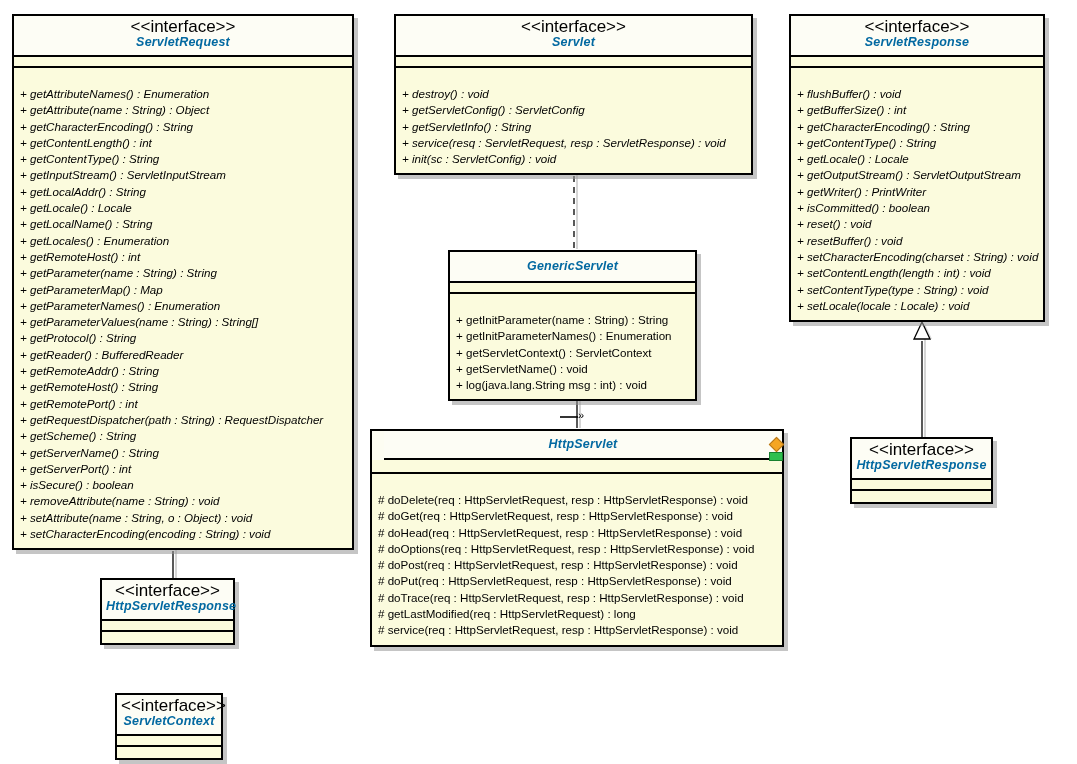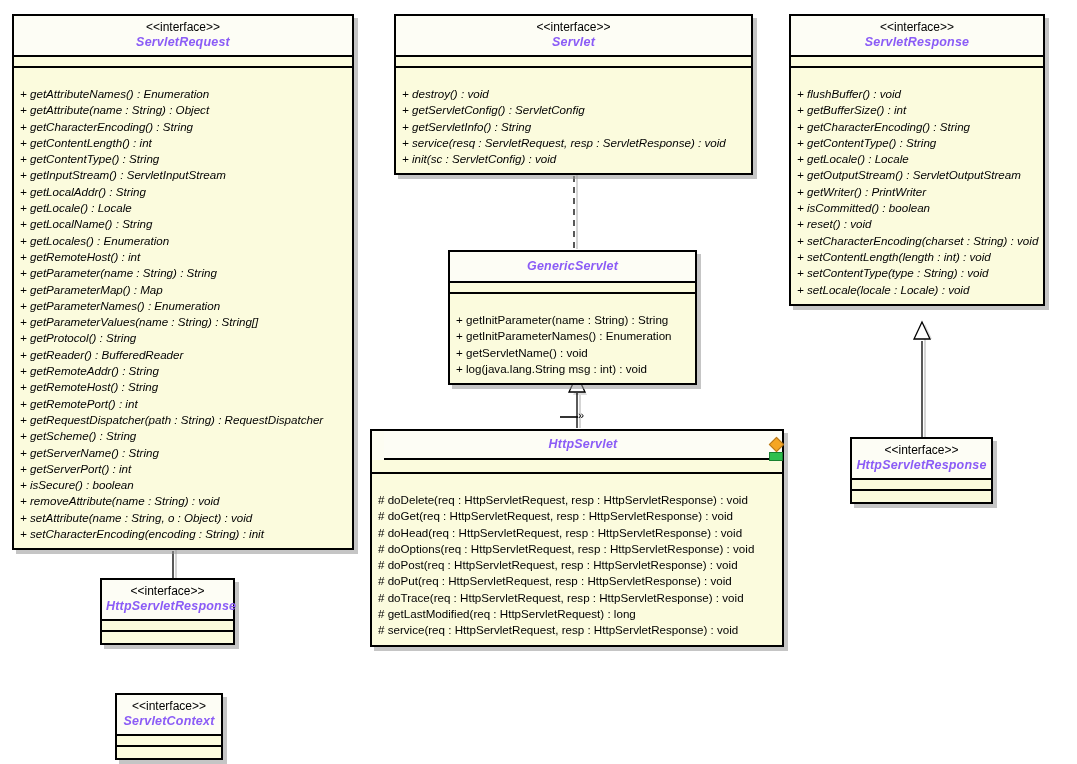--- a/index.html
+++ b/index.html
@@ -37,31 +37,31 @@
     box-shadow: 4px 4px 0 rgba(150,150,150,0.55);
     z-index: 5;
   }
   .uml-header {
     background: #fdfdf5;
     text-align: center;
     padding: 4px 4px 5px 4px;
     border-bottom: 2px solid #000000;
   }
   .stereotype {
-    font-size: 12px;
+    font-size: 17px;
     color: #000;
     line-height: 14px;
     font-style: normal;
     font-weight: normal;
   }
   .classname {
     font-size: 12.5px;
     font-weight: bold;
     font-style: italic;
-    color: #8b5cf6;
+    color: #0369a1;
     line-height: 16px;
     letter-spacing: 0.2px;
   }
   .classname.nostereo { line-height: 17px; }
 
   .uml-attrs {
     background: #fbfbdd;
     height: 9px;
     border-bottom: 2px solid #000000;
   }
@@ -177,21 +177,21 @@
       <div class="op">+ getRemoteAddr() : String</div>
       <div class="op">+ getRemoteHost() : String</div>
       <div class="op">+ getRemotePort() : int</div>
       <div class="op">+ getRequestDispatcher(path : String) : RequestDispatcher</div>
       <div class="op">+ getScheme() : String</div>
       <div class="op">+ getServerName() : String</div>
       <div class="op">+ getServerPort() : int</div>
       <div class="op">+ isSecure() : boolean</div>
       <div class="op">+ removeAttribute(name : String) : void</div>
       <div class="op">+ setAttribute(name : String, o : Object) : void</div>
-      <div class="op">+ setCharacterEncoding(encoding : String) : init</div>
+      <div class="op">+ setCharacterEncoding(encoding : String) : void</div>
     </div>
   </div>
 
   <div class="uml-class" style="left:394px; top:14px; width:359px;">
     <div class="uml-header">
       <div class="stereotype">&lt;&lt;interface&gt;&gt;</div>
       <div class="classname">Servlet</div>
     </div>
     <div class="uml-attrs"></div>
     <div class="uml-ops">
@@ -212,35 +212,37 @@
     <div class="uml-ops">
       <div class="op">+ flushBuffer() : void</div>
       <div class="op">+ getBufferSize() : int</div>
       <div class="op">+ getCharacterEncoding() : String</div>
       <div class="op">+ getContentType() : String</div>
       <div class="op">+ getLocale() : Locale</div>
       <div class="op">+ getOutputStream() : ServletOutputStream</div>
       <div class="op">+ getWriter() : PrintWriter</div>
       <div class="op">+ isCommitted() : boolean</div>
       <div class="op">+ reset() : void</div>
+      <div class="op">+ resetBuffer() : void</div>
       <div class="op">+ setCharacterEncoding(charset : String) : void</div>
       <div class="op">+ setContentLength(length : int) : void</div>
       <div class="op">+ setContentType(type : String) : void</div>
       <div class="op">+ setLocale(locale : Locale) : void</div>
     </div>
   </div>
 
   <div class="uml-class" style="left:448px; top:250px; width:249px;">
     <div class="uml-header" style="padding-top:6px; padding-bottom:6px;">
       <div class="classname nostereo">GenericServlet</div>
     </div>
     <div class="uml-attrs"></div>
     <div class="uml-ops">
       <div class="op roman">+ getInitParameter(name : String) : String</div>
       <div class="op roman">+ getInitParameterNames() : Enumeration</div>
+      <div class="op roman">+ getServletContext() : ServletContext</div>
       <div class="op roman">+ getServletName() : void</div>
       <div class="op roman">+ log(java.lang.String msg : int) : void</div>
     </div>
   </div>
 
   <div class="guillemet" style="left:578px; top:409px;">»</div>
 
   <div class="uml-class" style="left:370px; top:429px; width:414px;">
     <div class="uml-header" style="padding-top:5px; padding-bottom:5px;margin-left:12px;">
       <div class="classname nostereo">HttpServlet</div>

